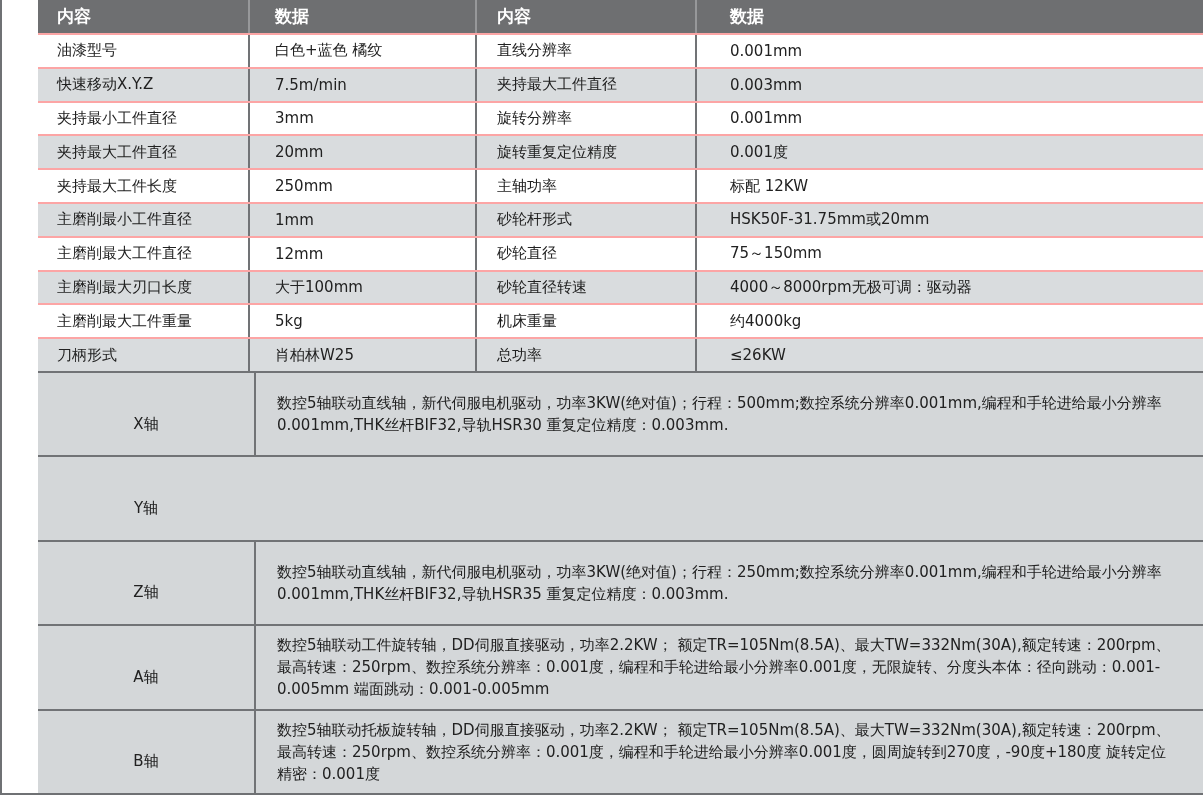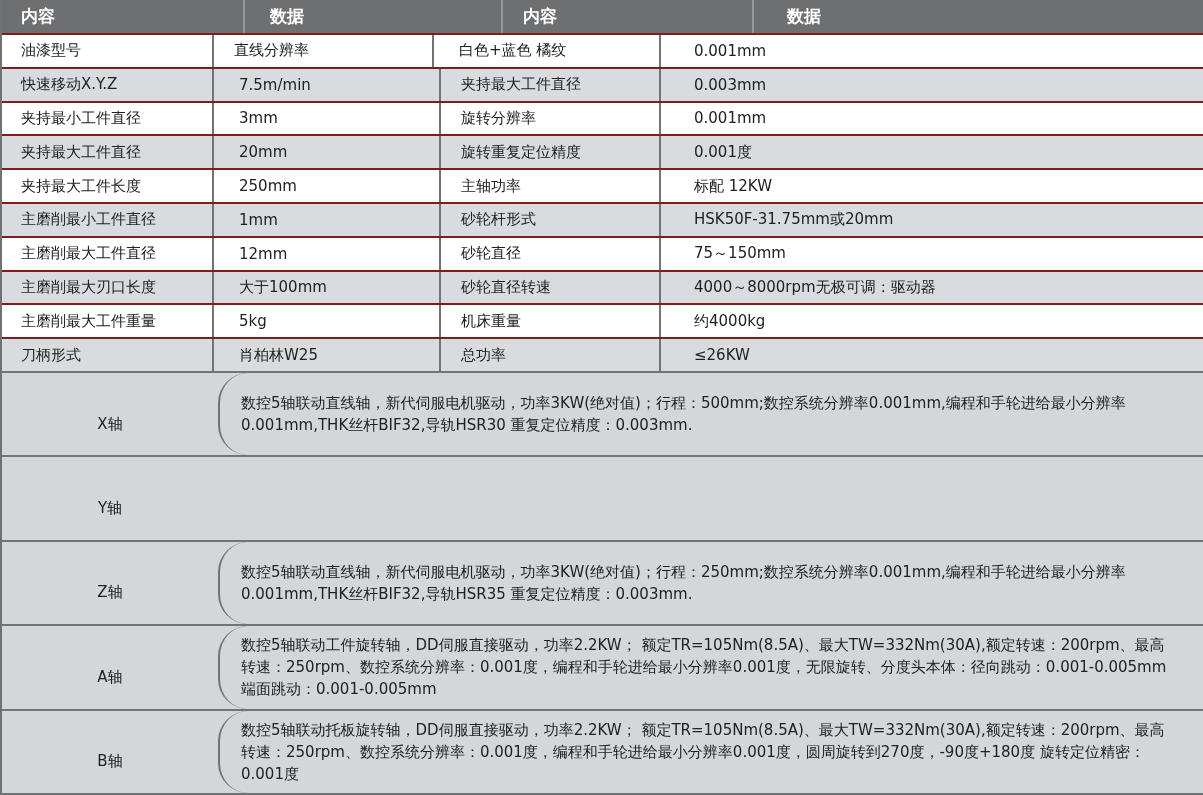--- a/index.html
+++ b/index.html
@@ -8,63 +8,64 @@
     width: 1203px; height: 795px; overflow: hidden;
     font-family: "DejaVu Sans", "Liberation Sans", sans-serif;
     color: #212121;
   }
   .spec-sheet {
     width: 1203px; height: 795px;
     display: flex; flex-direction: column;
     border-left: 2px solid #6f7174;
     border-bottom: 2px solid #6f7174;
     background: #ffffff;
+    padding-left: 36px;
   }
-  .row { display: flex; height: 33.8px; flex: 0 0 auto; background: #ffffff; border-top: 2px solid #7f1d1d; }
+  .row { display: flex; height: 33.8px; flex: 0 0 auto; background: #ffffff; border-top: 2px solid #fca5a5; }
   .row.header { height: 33px; background: #6e6f71; border-top: none; }
   .row.alt { background: #d9dcde; }
   .cell { display: flex; align-items: center; font-size: 15px; white-space: nowrap; overflow: hidden; }
   .c1 { width: 210px; padding-left: 19px; }
   .c2 { width: 227px; padding-left: 25px; border-left: 2px solid #717376; }
   .c3 { width: 220px; padding-left: 20px; border-left: 2px solid #717376; }
   .c4 { flex: 1; padding-left: 33px; border-left: 2px solid #717376; }
   .header .cell { color: #ffffff; font-weight: bold; font-size: 17px; }
-  .header .c2, .header .c3, .header .c4 { border-left-color: #97989a; margin-left: 31px; }
+  .header .c2, .header .c3, .header .c4 { border-left-color: #97989a; }
   .axis-row { display: flex; flex: 1 1 0; background: #d4d7d9; border-top: 2px solid #717376; min-height: 0; }
   .axis-label {
     width: 216px; flex: 0 0 216px;
     display: flex; align-items: center; justify-content: center;
     font-size: 15px;
     margin-top: 20px;
   }
   .axis-desc {
     flex: 1; border-left: 2px solid #717376;
     display: flex; align-items: center;
     padding: 6px 26px 6px 21px;
     font-size: 15px; line-height: 1.47;
-    overflow-wrap: break-word; word-break: break-word; border-radius: 30px;
+    overflow-wrap: break-word; word-break: break-word;
   }
   .axis-desc span { display: block; }
 </style>
 </head>
 <body>
 
 <div class="spec-sheet">
 
   <div class="row header">
     <div class="cell c1">内容</div>
     <div class="cell c2">数据</div>
     <div class="cell c3">内容</div>
     <div class="cell c4">数据</div>
   </div>
 
   <div class="row">
     <div class="cell c1">油漆型号</div>
+    <div class="cell c2">白色+蓝色 橘纹</div>
     <div class="cell c3">直线分辨率</div>
-    <div class="cell c2">白色+蓝色 橘纹</div>
     <div class="cell c4">0.001mm</div>
   </div>
 
   <div class="row alt">
     <div class="cell c1">快速移动X.Y.Z</div>
     <div class="cell c2">7.5m/min</div>
     <div class="cell c3">夹持最大工件直径</div>
     <div class="cell c4">0.003mm</div>
   </div>
 

